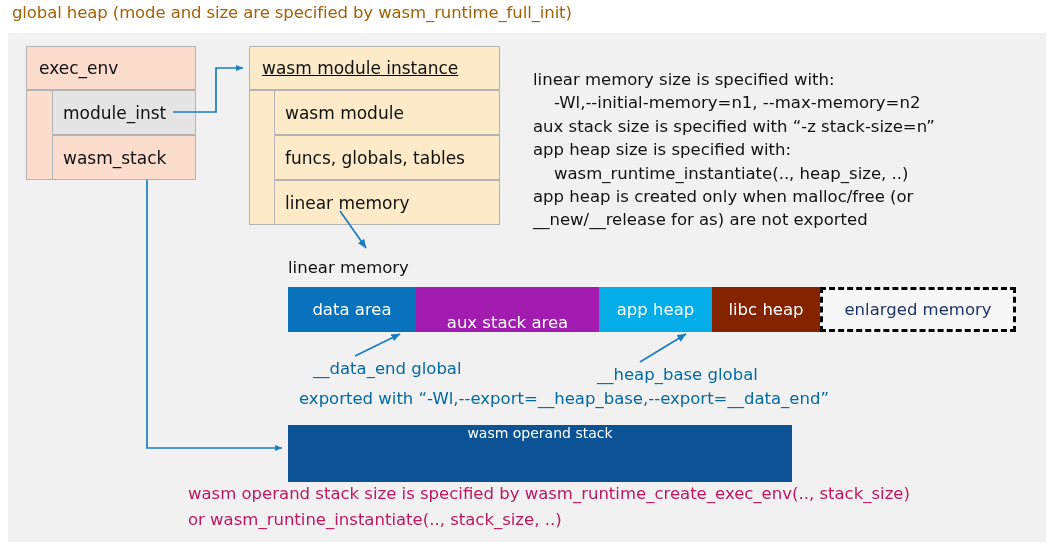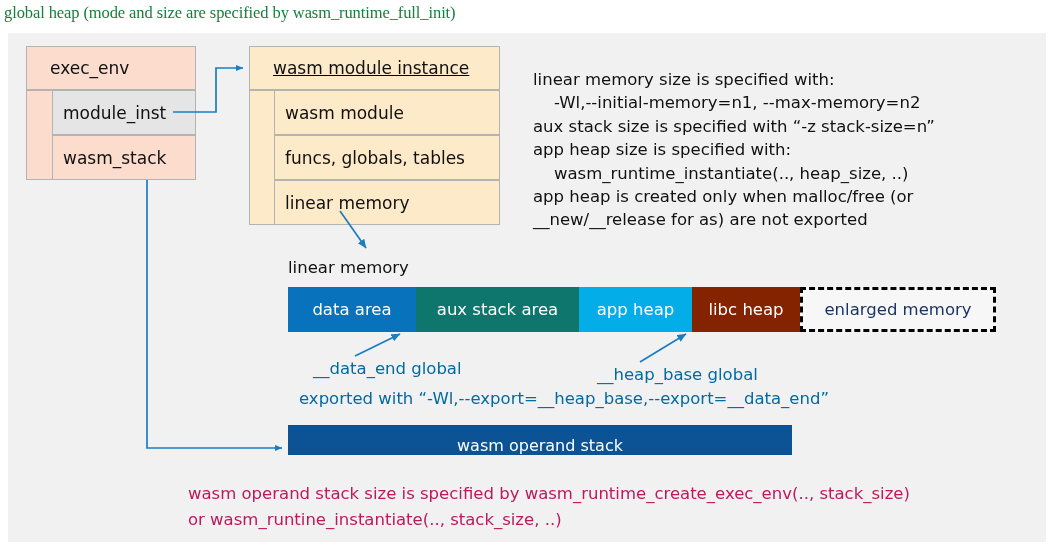--- a/index.html
+++ b/index.html
@@ -22,40 +22,39 @@
     position: absolute;
     left: 8px;
     top: 33px;
     width: 1038px;
     height: 509px;
     background: #f1f1f1;
   }
   
   #title {
     position: absolute;
-    left: 4px;
+    left: 12px;
     top: 3px;
     font-size: 16.5px;
-    color: #15803d;
+    color: #a16207;
     white-space: nowrap;
     letter-spacing: -0.1px;
-    font-family: Liberation Serif, serif;
   }
   
   .struct {
     position: absolute;
     box-sizing: border-box;
     border: 1px solid #b3b3b3;
   }
   .struct .hdr {
     box-sizing: border-box;
     height: 100%;
     display: flex;
     align-items: center;
-    padding-left: 23px;
+    padding-left: 12px;
     font-size: 17px;
     color: #111111;
     white-space: nowrap;
   }
   .row {
     position: absolute;
     box-sizing: border-box;
     border: 1px solid #b3b3b3;
     display: flex;
     align-items: center;
@@ -116,25 +115,25 @@
     font-size: 16.5px;
     color: #0369a1;
     white-space: nowrap;
   }
   
   #opbar {
     position: absolute;
     left: 288px;
     top: 425px;
     width: 504px;
-    height: 30px;
-    display: flex;
-    align-items: flex-end;
+    height: 57px;
+    display: flex;
+    align-items: flex-start;
     justify-content: center;
-    font-size: 16px;
+    font-size: 14px;
     color: #ffffff;
     white-space: nowrap;
   }
   #note-bottom {
     position: absolute;
     left: 188px;
     top: 481px;
     font-size: 16.5px;
     line-height: 26px;
     color: #be185d;
@@ -190,21 +189,21 @@
 app heap size is specified with:
     wasm_runtime_instantiate(.., heap_size, ..)
 app heap is created only when malloc/free (or
 __new/__release for as) are not exported</div>
 
   <div id="lm-label">linear memory</div>
   <div id="membar">
       <div class="seg" style="width: 128px; background: rgb(8, 115, 188); color: rgb(255, 255, 255);">
         <span>data area</span>
       </div>
-      <div class="seg" style="width: 163px; background: #0f766e; color: rgb(255, 255, 255);">
+      <div class="seg" style="width: 183px; background: #a21caf; color: rgb(255, 255, 255); align-items: flex-end;">
         <span>aux stack area</span>
       </div>
       <div class="seg" style="width: 113px; background: rgb(3, 173, 232); color: rgb(255, 255, 255);">
         <span>app heap</span>
       </div>
       <div class="seg" style="width: 108px; background: rgb(131, 35, 0); color: rgb(255, 255, 255);">
         <span>libc heap</span>
       </div>
       <div class="seg dashed" style="width: 196px; color: rgb(27, 52, 100);">
         <span>enlarged memory</span>

